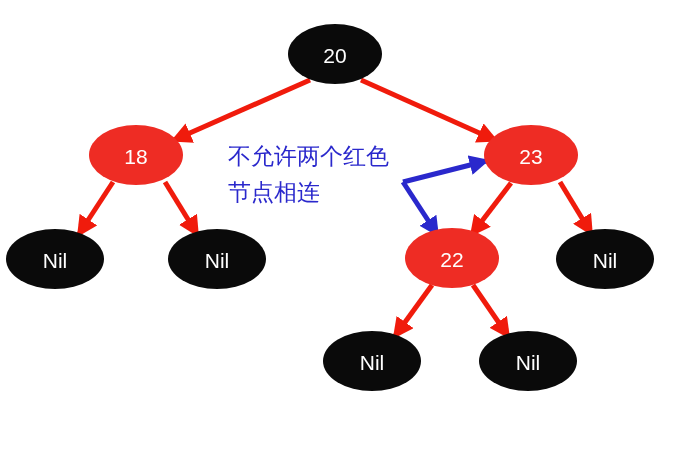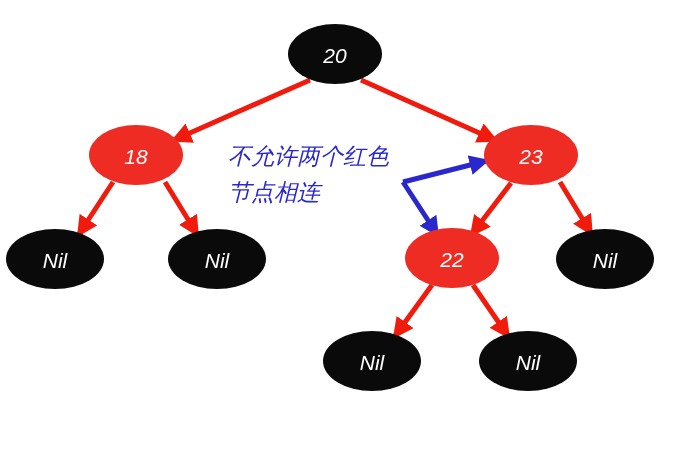--- a/index.html
+++ b/index.html
@@ -15,21 +15,20 @@
     overflow: hidden;
     font-family: "Liberation Sans", "DejaVu Sans", sans-serif;
   }
   #diagram-root {
     position: absolute;
     left: 0;
     top: 0;
     width: 675px;
     height: 452px;
     background: #7dd3fc;
-    font-style: italic;
   }
   svg#tree-canvas {
     position: absolute;
     left: 0;
     top: 0;
     width: 675px;
     height: 452px;
     display: block;
   }
   .node-label {

